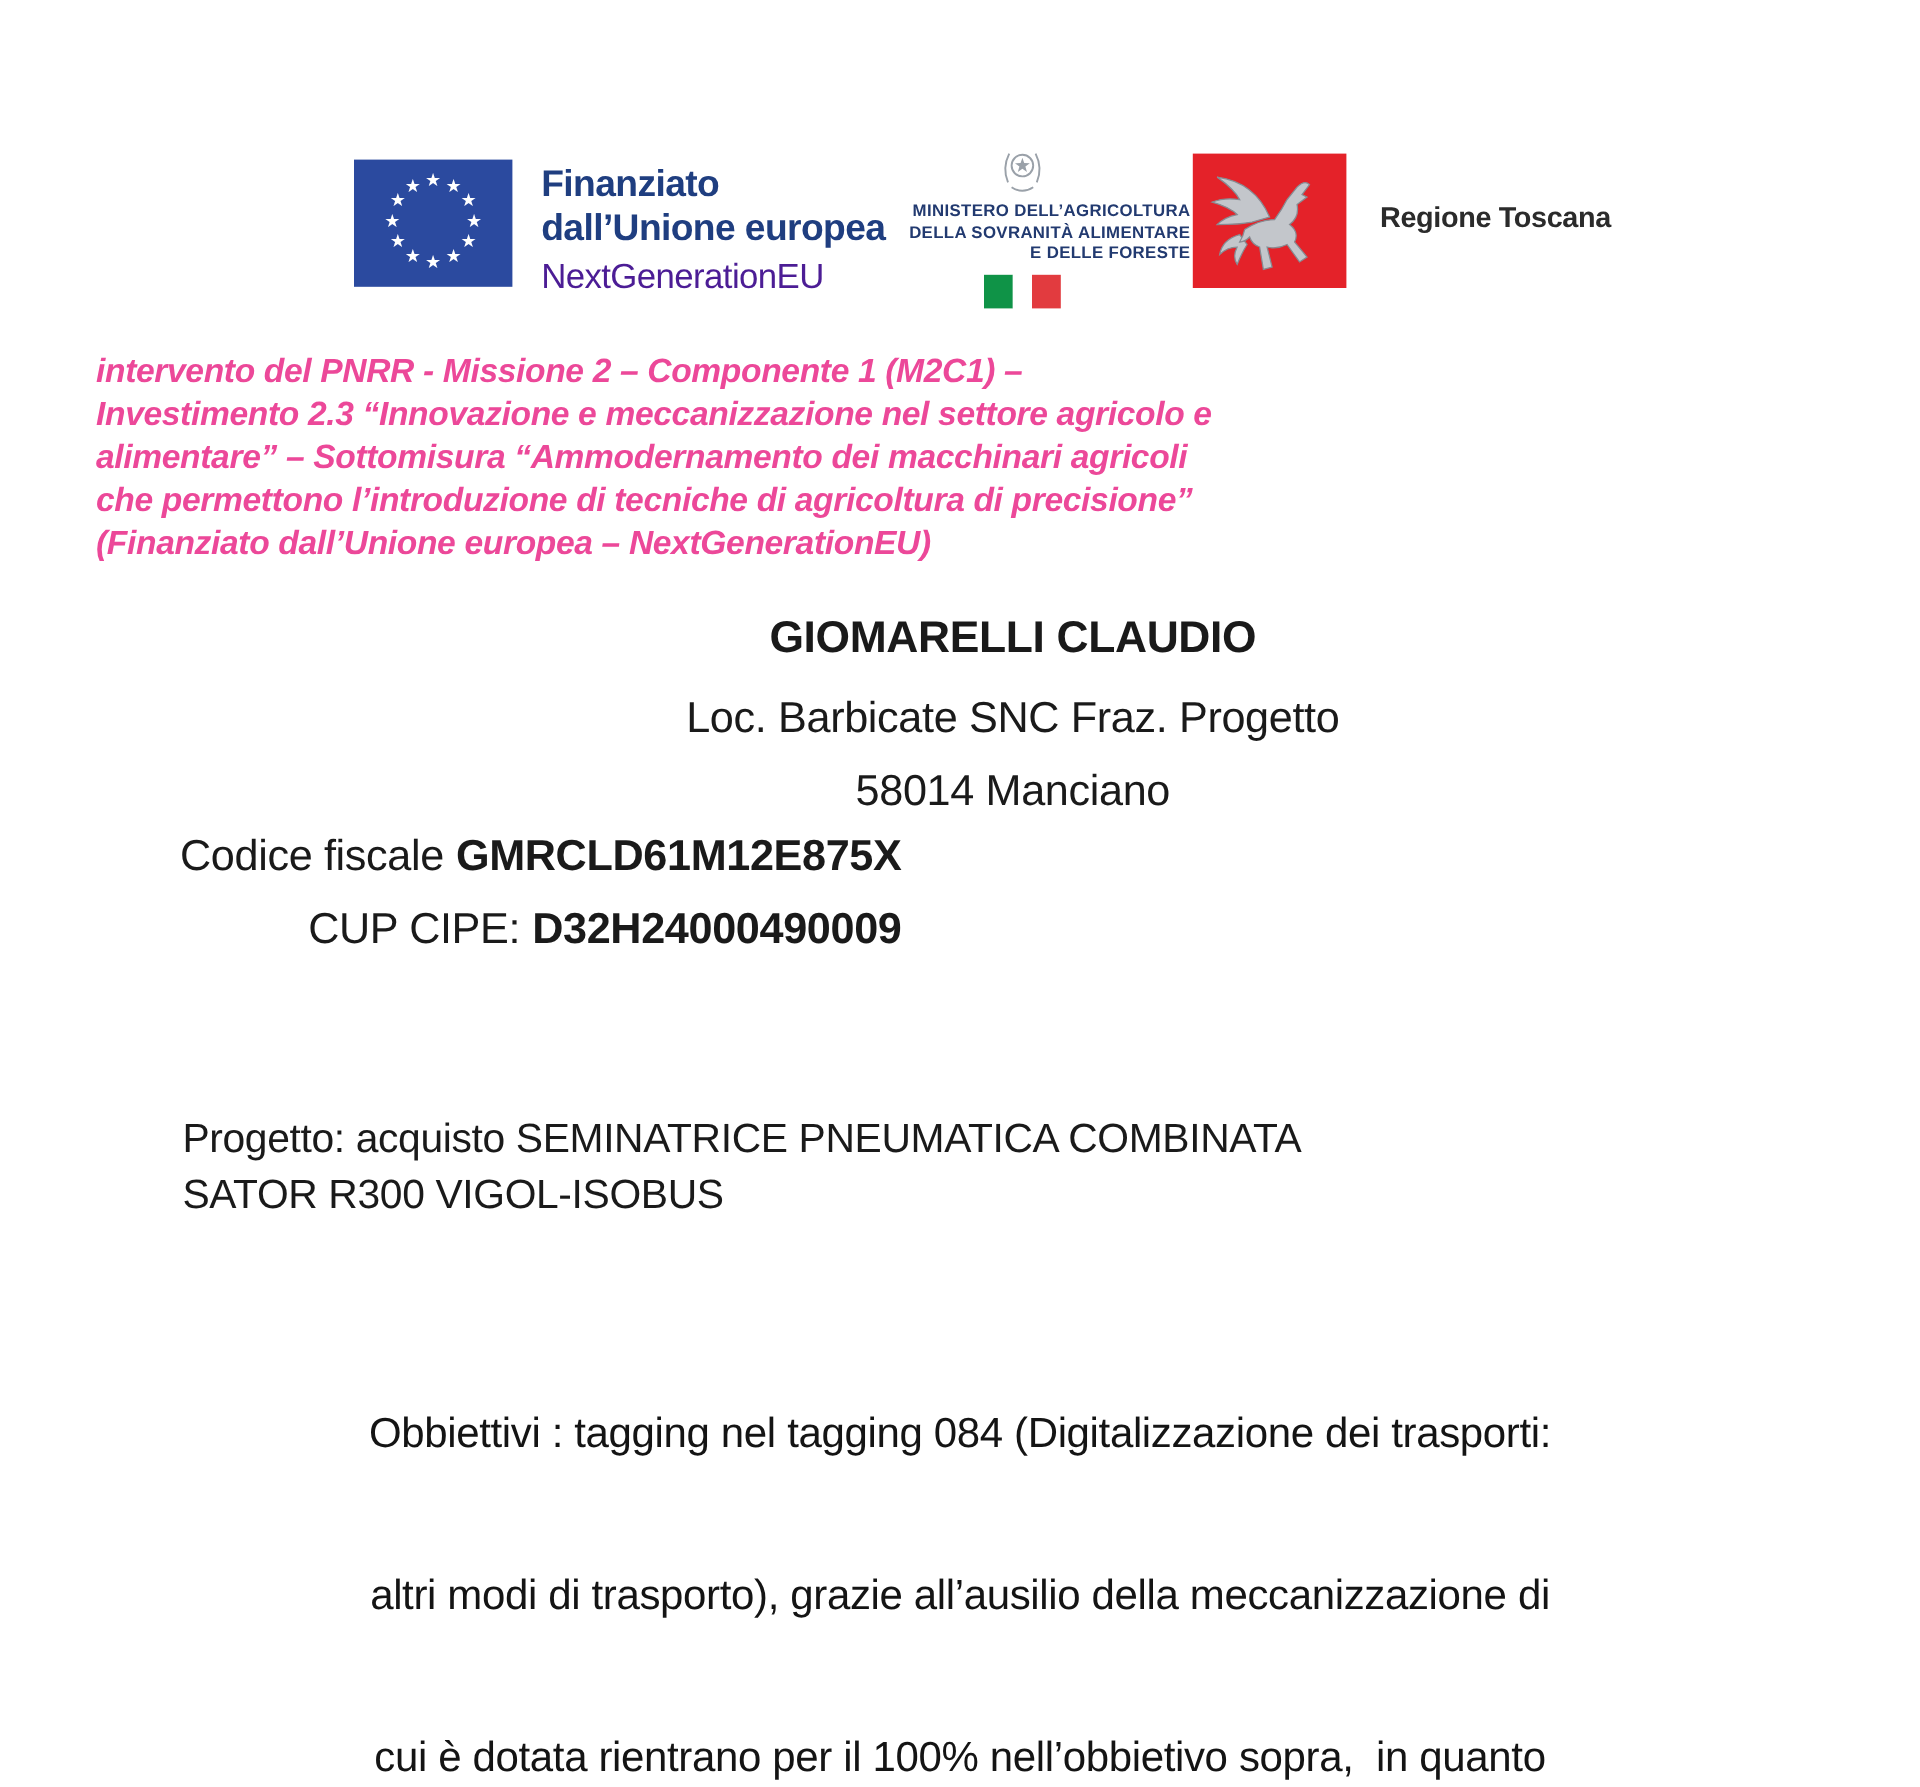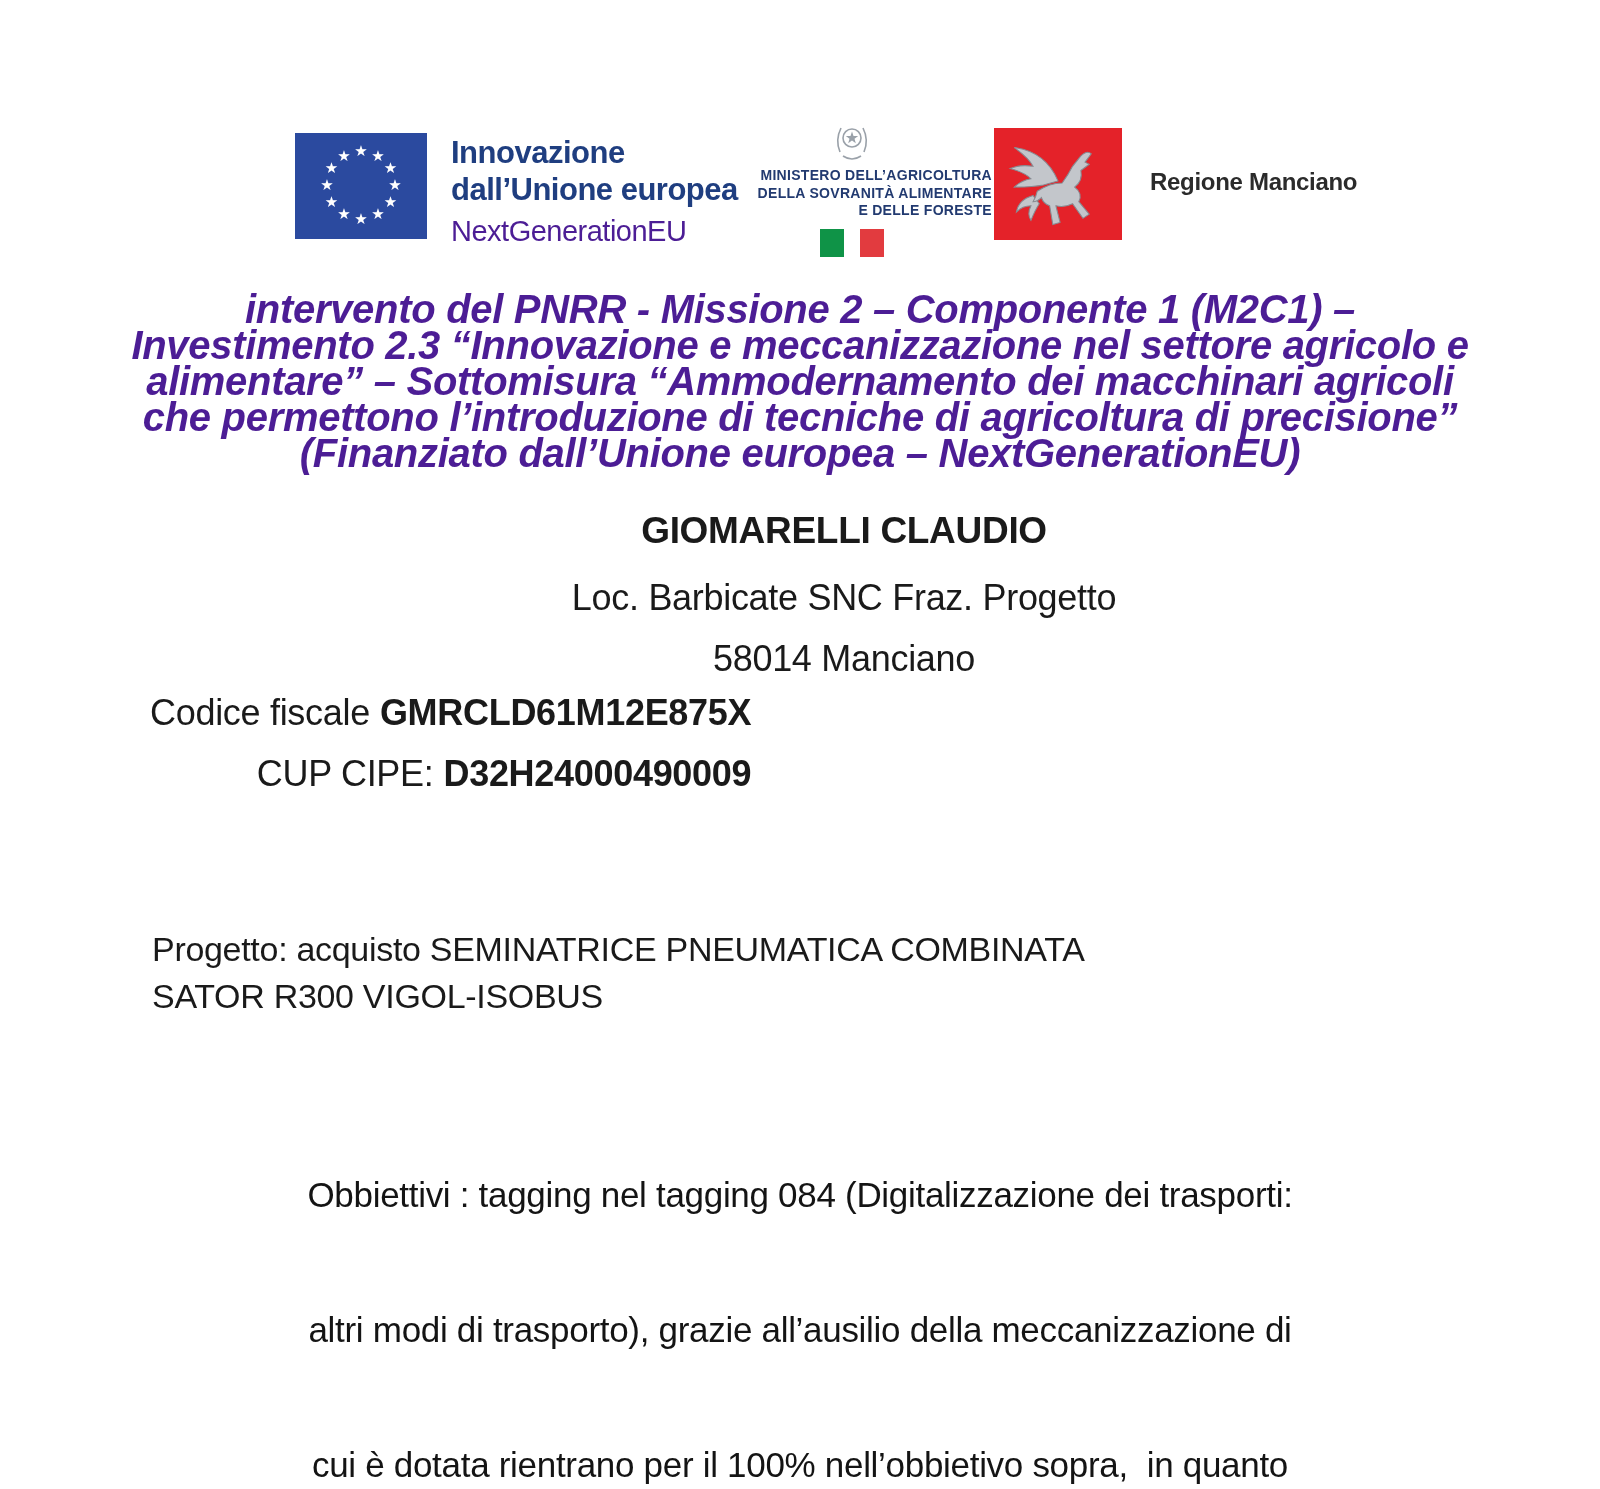--- a/index.html
+++ b/index.html
@@ -35,22 +35,22 @@
     display:flex; align-items:center; justify-content:center; flex:0 0 auto;
   }
   .toscana-label {
     margin-left:28px; margin-top:40px; font-weight:bold; font-size:24px;
     color:#2b2b2b; letter-spacing:-0.3px; white-space:nowrap;
   }
 
   
   .intervento {
     position:absolute; top:291px; left:50%; transform:translateX(-50%);
-    width:1440px; text-align:center; font-style:italic; font-weight:bold;
-    font-size:40px; line-height:36px; color:#4c1d95; letter-spacing:-0.3px;
+    width:1440px; text-align:left; font-style:italic; font-weight:bold;
+    font-size:28px; line-height:36px; color:#ec4899; letter-spacing:-0.3px;
   }
 
   
   .center-line { position:absolute; left:0; width:100%; text-align:center;padding-left:44px; }
   .name { top:510px; font-weight:bold; font-size:37px; letter-spacing:-0.3px; }
   .addr1 { top:577px; font-size:36px; letter-spacing:-0.3px; }
   .addr2 { top:638px; font-size:36px; letter-spacing:-0.3px; }
 
   
   .fiscal { position:absolute; left:150px; top:694px; font-size:36px; letter-spacing:-0.3px;text-align:right; }
@@ -71,21 +71,21 @@
 </head>
 <body>
 
 <div class="page">
 
   <div class="eu-logo">
     <div class="eu-flag">
       <span><span class="eu-star" style="left: 59px; top: 10px;">★</span><span class="eu-star" style="left: 76px; top: 14.5551px;">★</span><span class="eu-star" style="left: 88.4449px; top: 27px;">★</span><span class="eu-star" style="left: 93px; top: 44px;">★</span><span class="eu-star" style="left: 88.4449px; top: 61px;">★</span><span class="eu-star" style="left: 76px; top: 73.4449px;">★</span><span class="eu-star" style="left: 59px; top: 78px;">★</span><span class="eu-star" style="left: 42px; top: 73.4449px;">★</span><span class="eu-star" style="left: 29.5551px; top: 61px;">★</span><span class="eu-star" style="left: 25px; top: 44px;">★</span><span class="eu-star" style="left: 29.5551px; top: 27px;">★</span><span class="eu-star" style="left: 42px; top: 14.5551px;">★</span></span>
     </div>
     <div class="eu-text">
-      <div class="l1">Innovazione</div>
+      <div class="l1">Finanziato</div>
       <div class="l2">dall’Unione europea</div>
       <div class="l3">NextGenerationEU</div>
     </div>
   </div>
 
   <div class="ministry">
     <svg class="emblem" width="42" height="48" viewBox="0 0 42 48">
       <g fill="none" stroke="#9aa1a9" stroke-width="1.6">
         <circle cx="21" cy="20" r="9"></circle>
         <path d="M9 34 Q4 22 10 10"></path>
@@ -107,21 +107,21 @@
   <div class="toscana">
     <div class="toscana-box">
       <svg width="104" height="94" viewBox="0 0 100 90">
         <g fill="#c3c6cb" stroke="#878b92" stroke-width="1">
           <path d="M50 42 Q38 14 8 10 Q22 20 26 28 Q14 26 4 30 Q18 34 24 40 Q14 42 8 48 Q26 48 36 46 Z"></path>
           <path d="M26 56 Q12 60 10 72 Q16 66 24 66 Q20 74 24 80 Q28 70 32 64 Z"></path>
           <path d="M30 52 Q42 44 54 44 Q60 36 64 28 L72 18 Q78 12 82 16 L76 24 L80 26 L72 32 Q74 42 66 48 Q74 54 70 62 L80 74 L74 78 L64 64 Q56 68 48 66 L52 82 L45 84 L42 66 Q36 64 34 58 Q30 62 26 62 Q29 57 30 52 Z"></path>
         </g>
       </svg>
     </div>
-    <div class="toscana-label">Regione Manciano</div>
+    <div class="toscana-label">Regione Toscana</div>
   </div>
 
   <div class="intervento">
     <div>intervento del PNRR - Missione 2 – Componente 1 (M2C1) –</div>
     <div>Investimento 2.3 “Innovazione e meccanizzazione nel settore agricolo e</div>
     <div>alimentare” – Sottomisura “Ammodernamento dei macchinari agricoli</div>
     <div>che permettono l’introduzione di tecniche di agricoltura di precisione”</div>
     <div>(Finanziato dall’Unione europea – NextGenerationEU)</div>
   </div>
 

